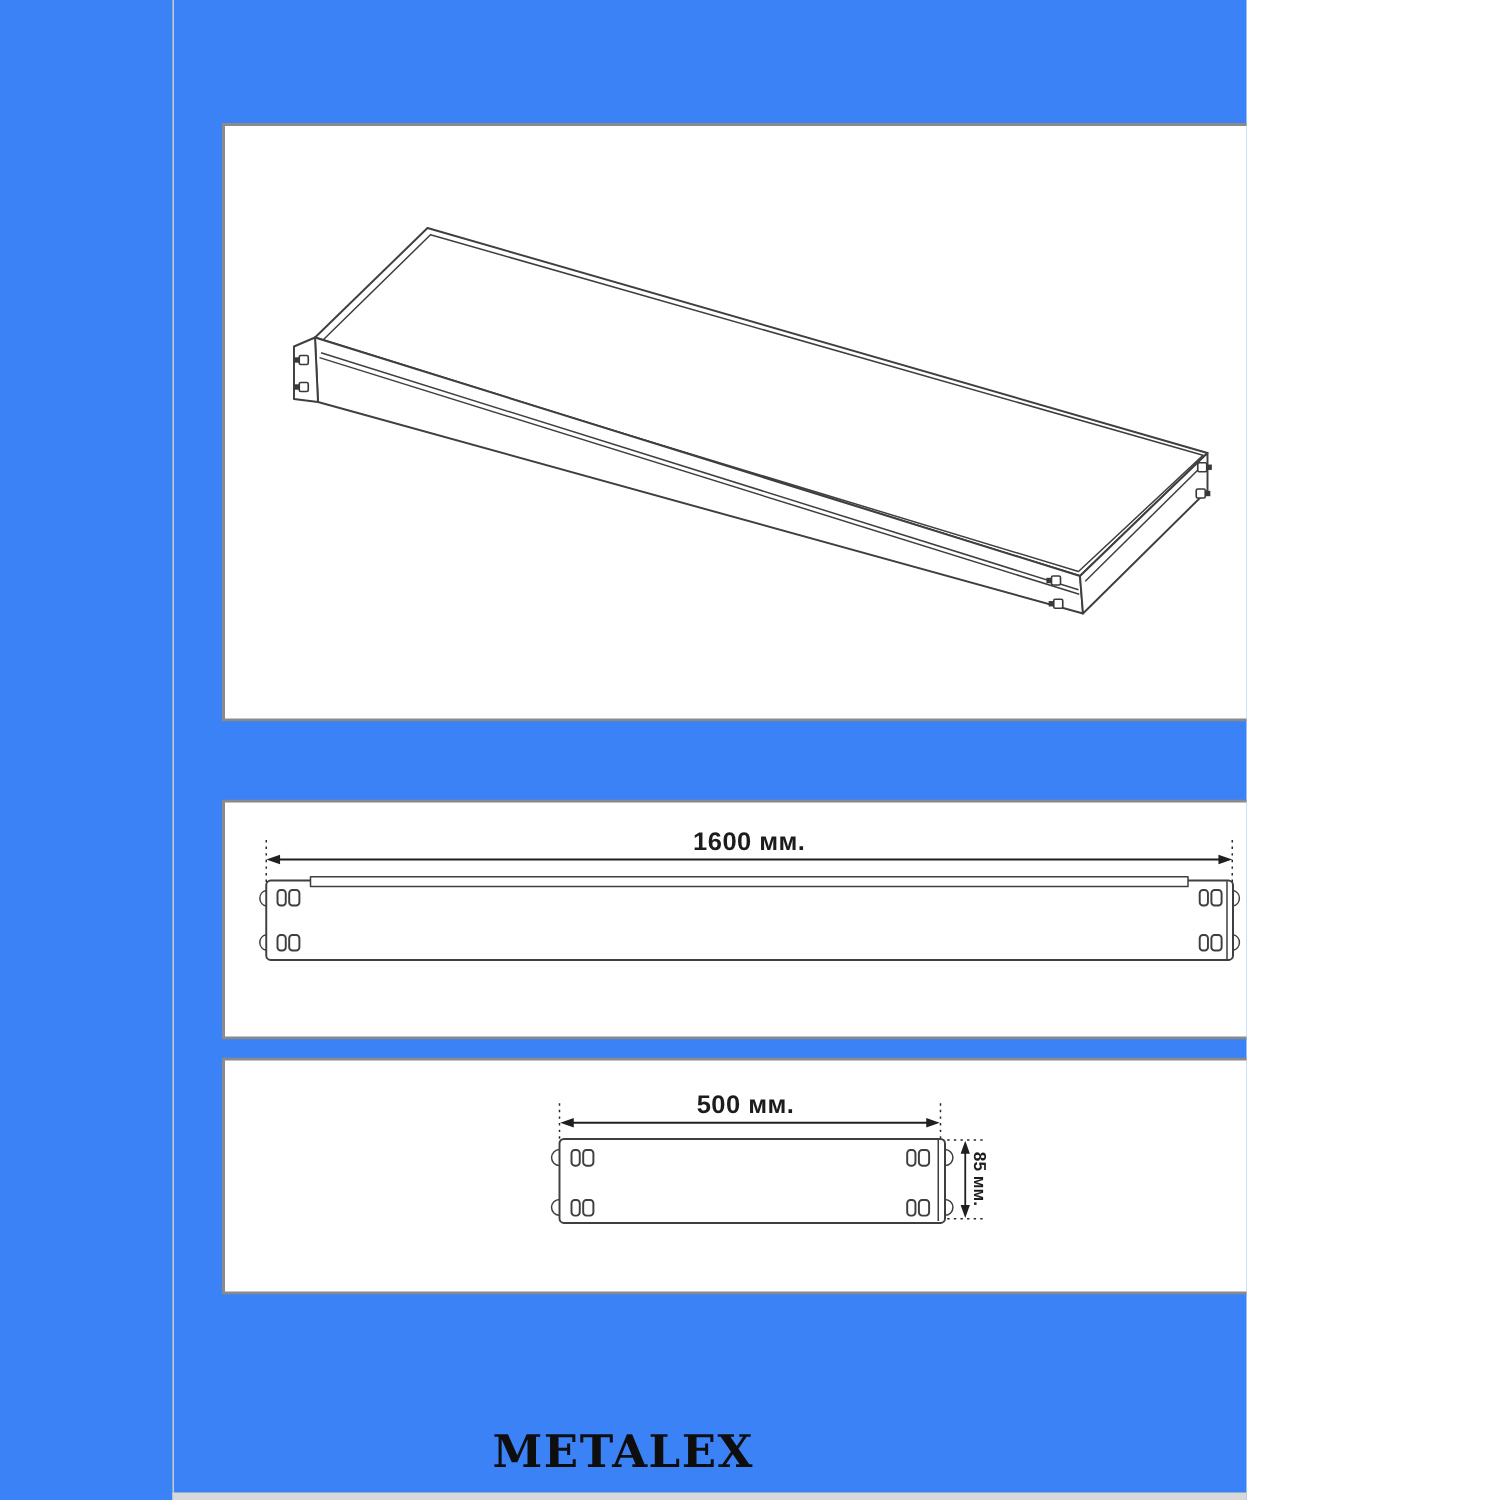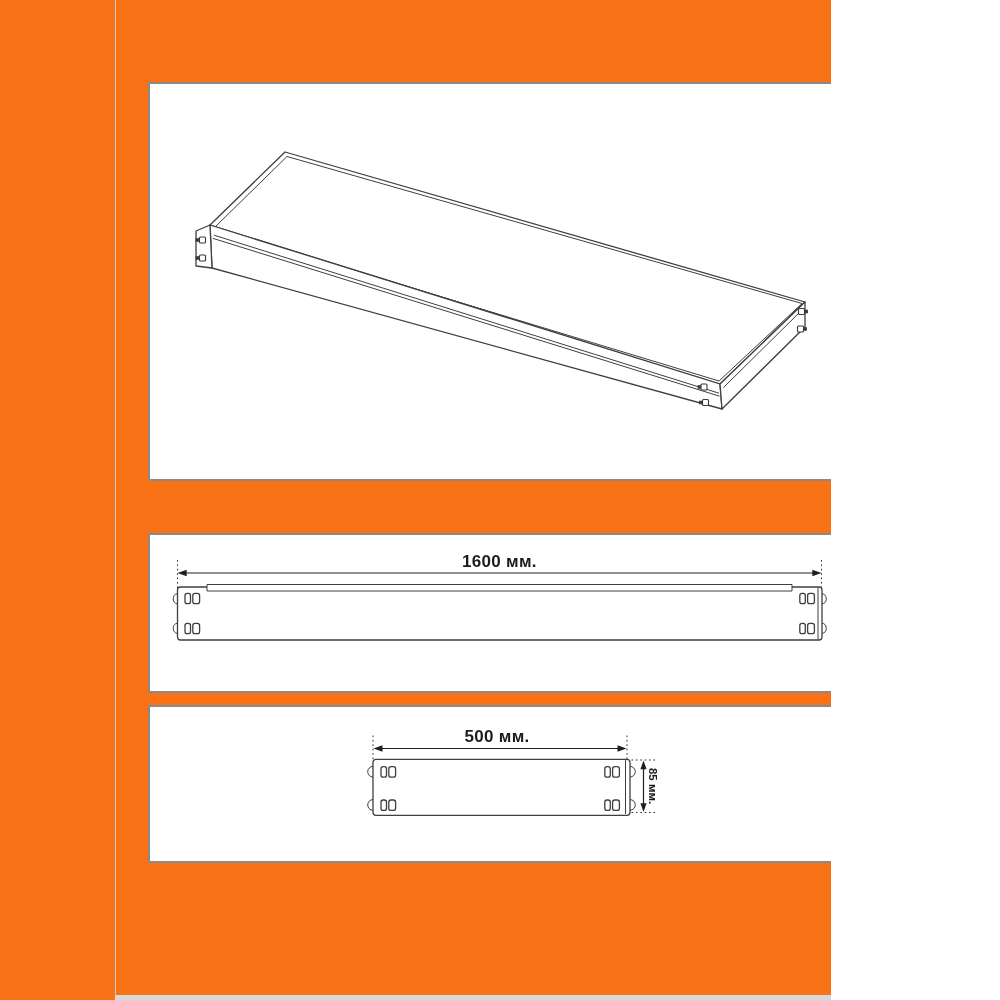--- a/index.html
+++ b/index.html
@@ -1,17 +1,17 @@
 <!DOCTYPE html>
 <html><head>
 <meta charset="utf-8">
 <style>
   html,body{margin:0;padding:0;background:#fff;}
   .page{
-    position:relative;width:831px;height:1000px;background:#f97316;
+    position:relative;width:831px;height:1000px;background:#3b82f6;
     font-family:"Liberation Sans",sans-serif;overflow:hidden;
   }
   .guide{position:absolute;top:0;bottom:0;width:1px;background:#cbcbcb;}
   .guide-left{left:115px;}
   .guide-right{left:883px;}
   .panel-svg{position:absolute;display:block;}
   .border-rect{fill:#ffffff;stroke:#8a8a8a;stroke-width:2;}
   .ln{stroke:#3f3f3f;stroke-width:1.3;fill:none;stroke-linejoin:round;}
   .lnw{stroke:#3f3f3f;stroke-width:1.3;fill:#ffffff;stroke-linejoin:round;}
   .thin{stroke-width:1;}
@@ -150,16 +150,17 @@
       <rect class="slot" x="240.8" y="61.7" width="6.8" height="10.4" rx="2.2"></rect>
       <rect class="slot" x="233" y="95" width="5.5" height="10.4" rx="2.2"></rect>
       <rect class="slot" x="240.8" y="95" width="6.8" height="10.4" rx="2.2"></rect>
       <rect class="slot" x="456.8" y="61.7" width="5.5" height="10.4" rx="2.2"></rect>
       <rect class="slot" x="464.6" y="61.7" width="6.8" height="10.4" rx="2.2"></rect>
       <rect class="slot" x="456.8" y="95" width="5.5" height="10.4" rx="2.2"></rect>
       <rect class="slot" x="464.6" y="95" width="6.8" height="10.4" rx="2.2"></rect>
     </g>
   </svg>
 
+  <div class="logo">METALEX</div>
 
   <div class="footer-divider"></div>
 
 </div>
 
 </body></html>

